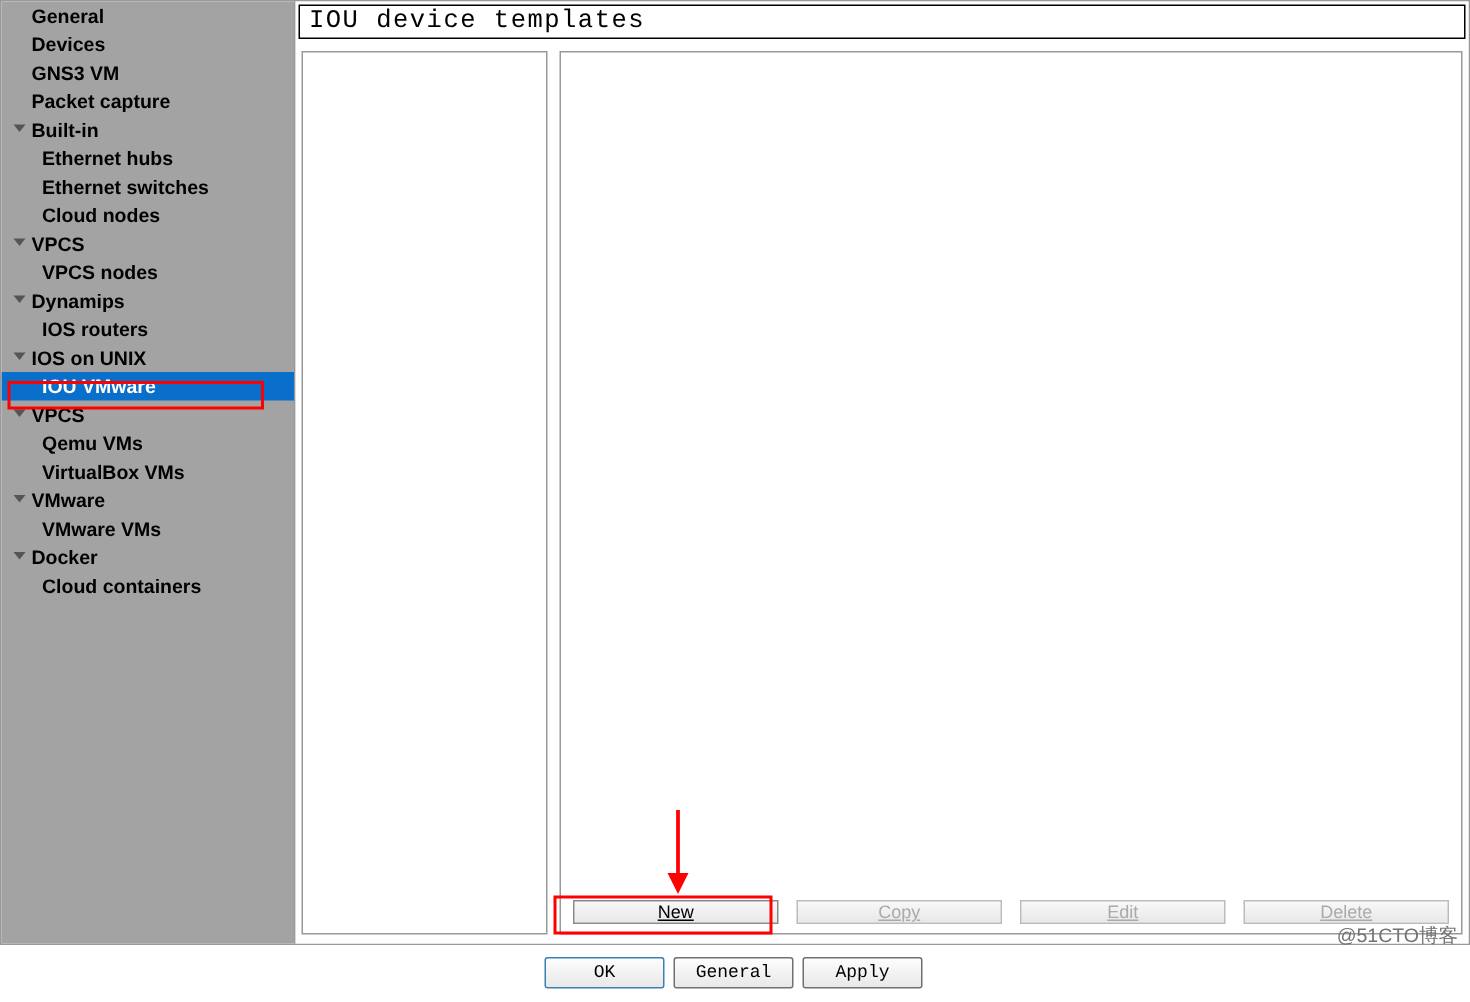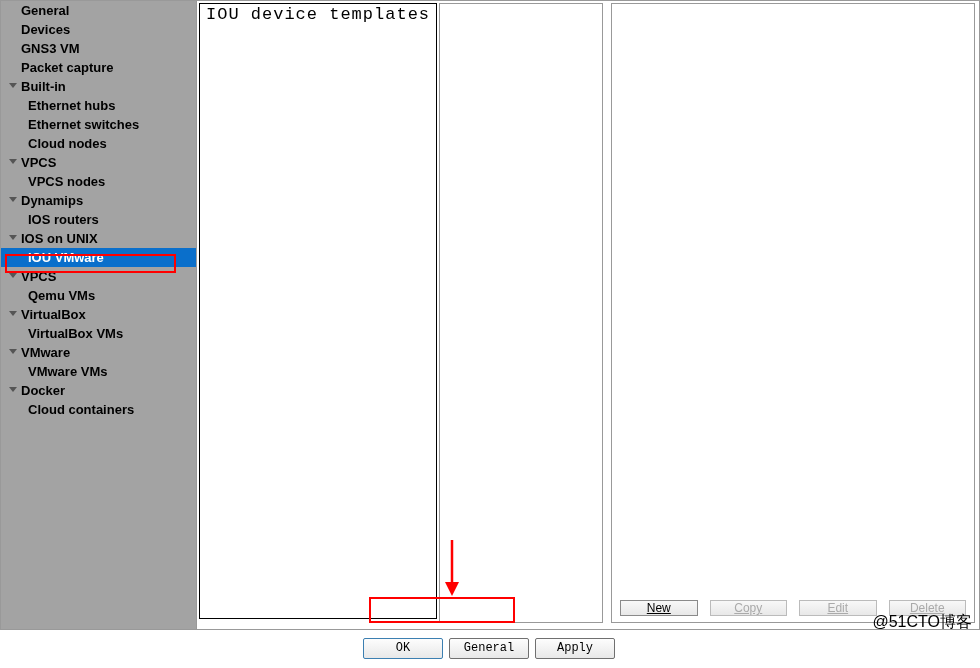--- a/index.html
+++ b/index.html
@@ -68,21 +68,21 @@
       left: 5px;
       top: 254px;
       width: 171px;
       height: 19px;
       pointer-events: none;
       z-index: 10;
     }
     .content-area {
       flex: 1;
       display: flex;
-      flex-direction: row;
+      flex-direction: column;
       background: #fff;
       padding: 2px;
     }
     .section-header {
       font-family: "SimSun", "Courier New", monospace;
       font-size: 17px;
       color: #000;
       border: 1px solid #000;
       padding: 1px 6px;
       margin-bottom: 8px;
@@ -174,22 +174,22 @@
       justify-content: center;
       border-radius: 2px;
     }
     .dialog-btn.ok {
       border: 1px solid #3c7fb1;
     }
     .watermark {
       position: absolute;
       right: 8px;
       bottom: 35px;
-      color: #000000;
-      font-size: 16px;
+      color: #737373;
+      font-size: 13px;
       pointer-events: none;
       z-index: 2;
       font-family: "Microsoft YaHei", sans-serif;
     }
   </style>
 </head>
 <body>
 
 <div class="main-container">
   <div class="sidebar">
@@ -202,21 +202,20 @@
     <div class="tree-item child">Ethernet switches</div>
     <div class="tree-item child">Cloud nodes</div>
     <div class="tree-item expandable">VPCS</div>
     <div class="tree-item child">VPCS nodes</div>
     <div class="tree-item expandable">Dynamips</div>
     <div class="tree-item child">IOS routers</div>
     <div class="tree-item expandable">IOS on UNIX</div>
     <div class="tree-item child selected">IOU VMware</div>
     <div class="tree-item expandable">VPCS</div>
     <div class="tree-item child">Qemu VMs</div>
-    <div class="tree-item expandable">VirtualBox</div>
     <div class="tree-item child">VirtualBox VMs</div>
     <div class="tree-item expandable">VMware</div>
     <div class="tree-item child">VMware VMs</div>
     <div class="tree-item expandable">Docker</div>
     <div class="tree-item child">Cloud containers</div>
   </div>
 
   <div class="content-area">
     <div class="section-header">IOU device templates</div>
     <div class="panels-container">

